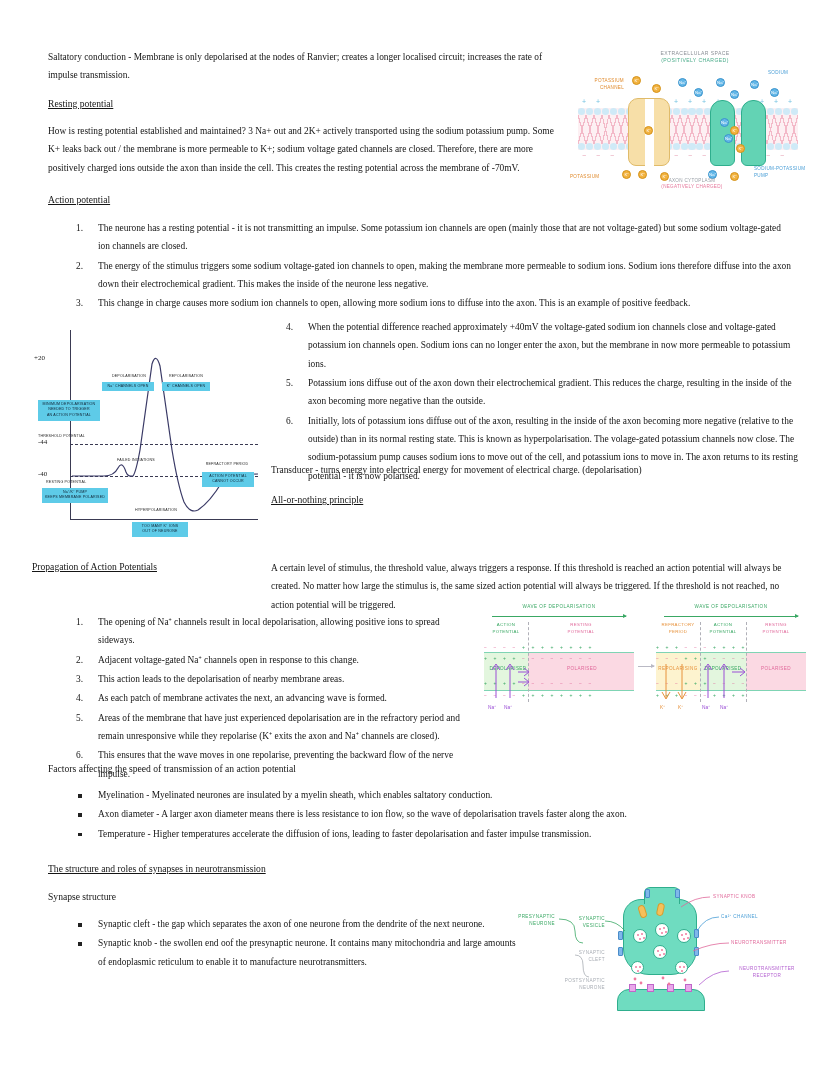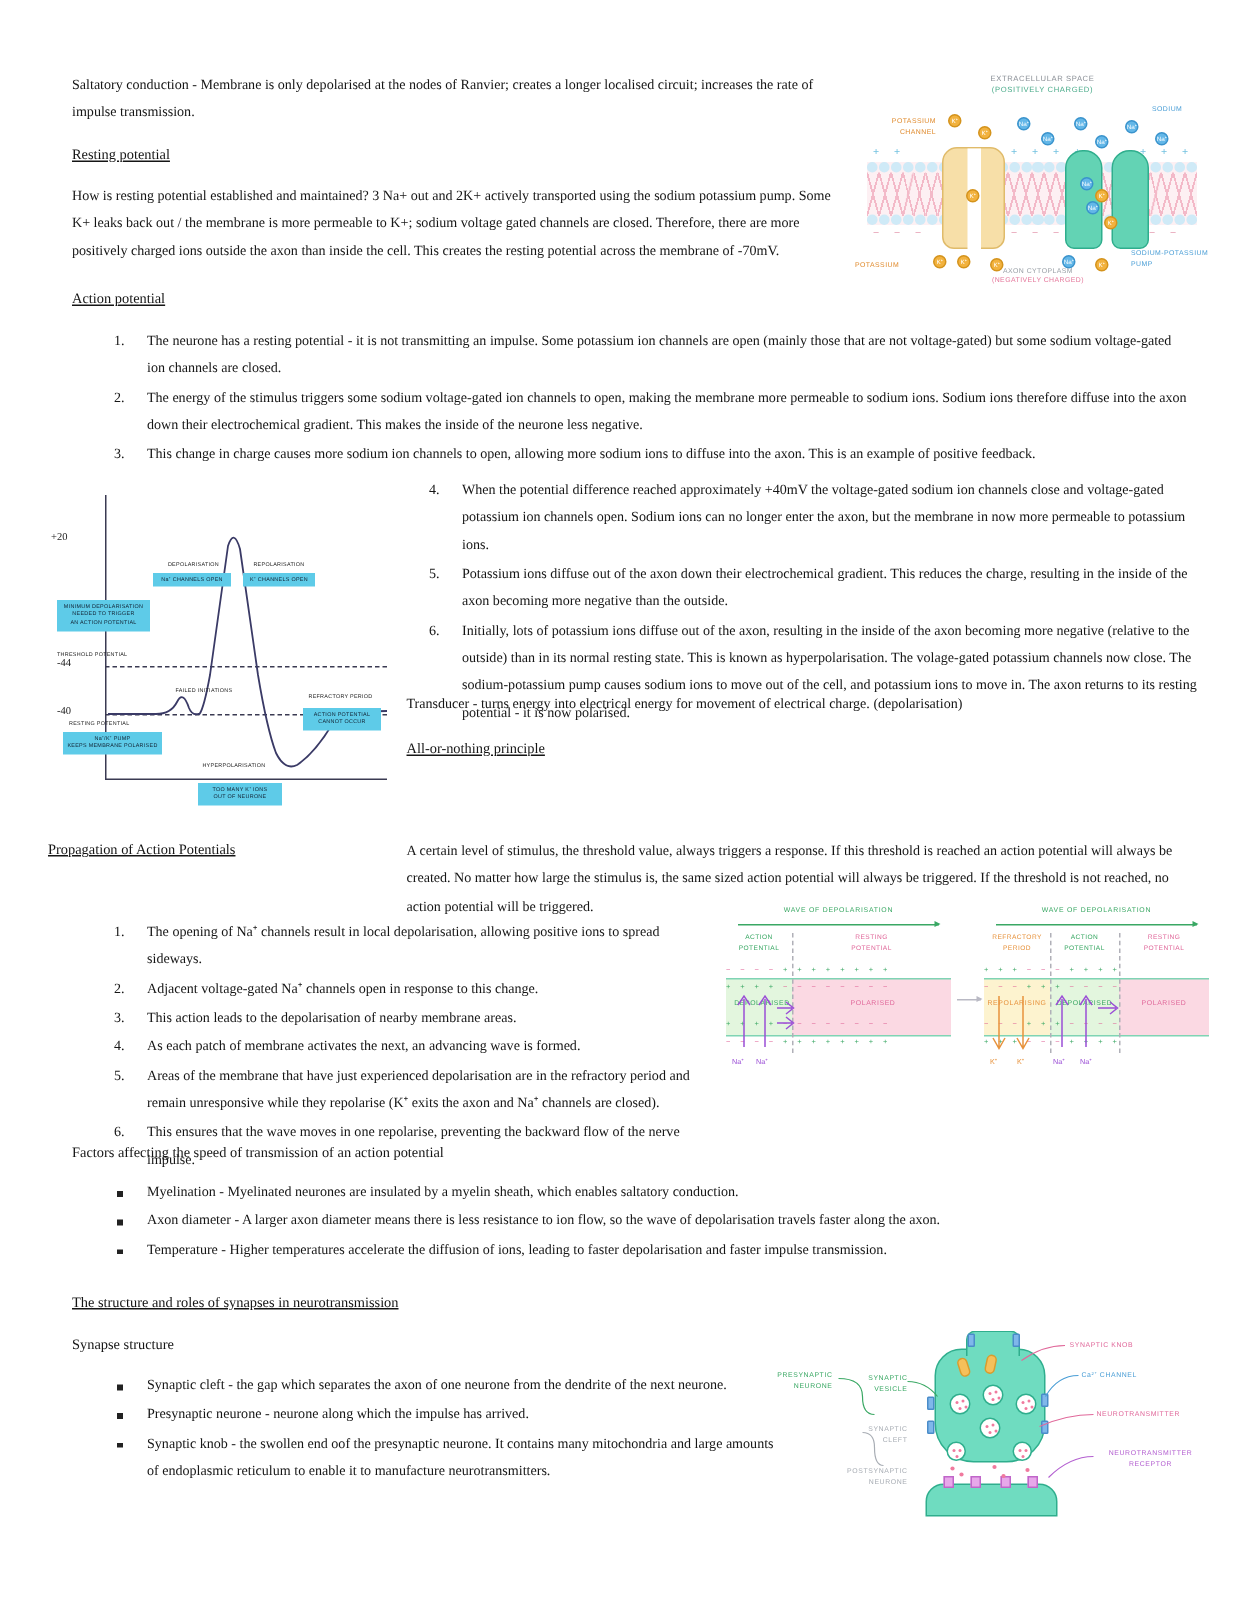--- a/index.html
+++ b/index.html
@@ -215,21 +215,20 @@
 
   <div class="block" style="left:48px; top:860px; width:740px;">
     <p class="heading">The structure and roles of synapses in neurotransmission</p>
   </div>
   <div class="block" style="left:48px; top:888px; width:740px;">
     <p class="subhead">Synapse structure</p>
   </div>
   <div class="block" style="left:48px; top:915px; width:470px;">
     <ul class="bullets">
       <li>Synaptic cleft - the gap which separates the axon of one neurone from the dendrite of the next neurone.</li>
-      <li>Presynaptic neurone - neurone along which the impulse has arrived.</li>
       <li>Synaptic knob - the swollen end oof the presynaptic neurone. It contains many mitochondria and large amounts of endoplasmic reticulum to enable it to manufacture neurotransmitters.</li>
     </ul>
   </div>
 
   <div class="fig-membrane">
     <div class="memb-title">
       <span>EXTRACELLULAR SPACE</span><br>
       <span class="green">(POSITIVELY CHARGED)</span>
     </div>
 

